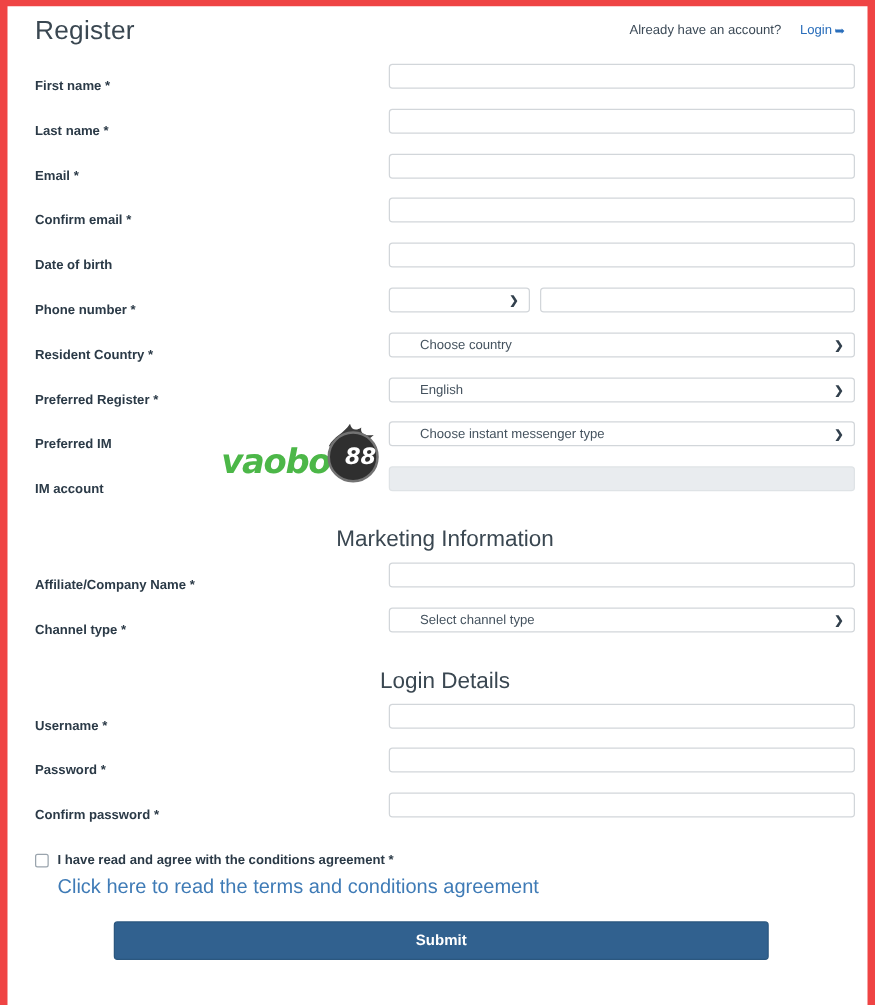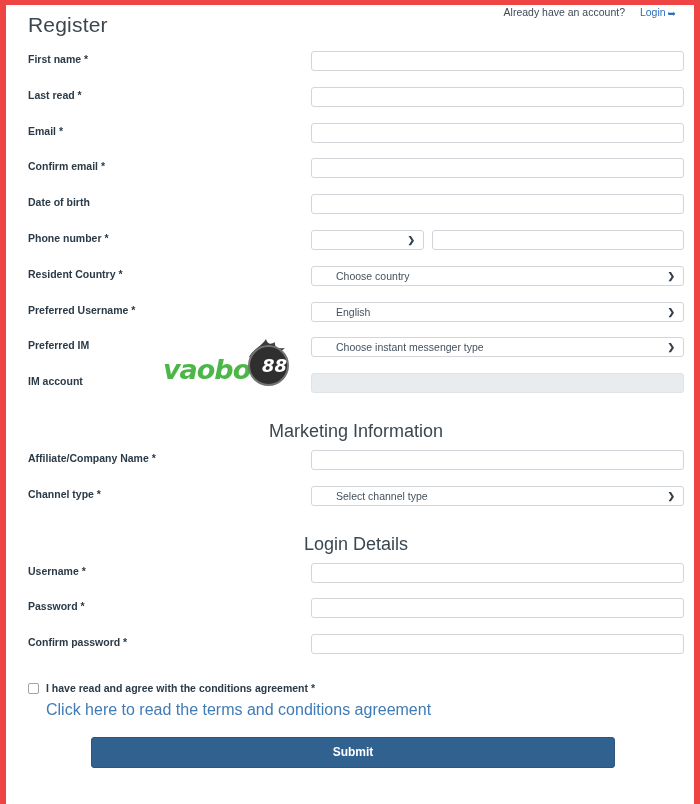--- a/index.html
+++ b/index.html
@@ -44,21 +44,21 @@
     left: 6px;
     top: 8px;
     font-size: 21px;
     font-weight: 400;
     color: #3a4751;
     letter-spacing: .2px;
   }
   .account-hint {
     position: absolute;
     right: 8px;
-    top: 1px;
+    top: 13px;
     font-size: 10.5px;
     color: #3c4a57;
     white-space: nowrap;
     margin-left: 21px;
   }
   .login-link {
     color: #2a6ebb;
     text-decoration: none;
     margin-left: 12px;
     font-size: 10.5px;
@@ -71,21 +71,21 @@
   }
 
   
   .form-row {
     position: relative;
     height: 35.8px;
   }
   .field-label {
     position: absolute;
     left: 6px;
-    top: 4px;
+    top: 14px;
     font-size: 10.5px;
     font-weight: bold;
     color: #2b3a47;
     white-space: nowrap;
   }
   .field-label .req { font-weight: bold; }
 
   .control-area {
     position: absolute;
     left: 289px;
@@ -190,21 +190,21 @@
     color: #ffffff;
     font-family: "Liberation Sans", sans-serif;
     font-size: 12px;
     font-weight: bold;
     cursor: pointer;
   }
 
   
   .watermark {
     position: absolute;
-    left: 157px;
+    left: 171px;
     top: 330px;
     width: 128px;
     height: 52px;
     pointer-events: none;
     user-select: none;
   }
   .wm-text {
     position: absolute;
     left: 0;
     bottom: 4px;
@@ -265,21 +265,21 @@
       <span>First name</span>
       <span class="req">*</span>
     </div>
     <div class="control-area">
       <input class="txt" type="text" value="" style="">
     </div>
   </div>
 
   <div class="form-row">
     <div class="field-label">
-      <span>Last read</span>
+      <span>Last name</span>
       <span class="req">*</span>
     </div>
     <div class="control-area">
       <input class="txt" type="text" value="" style="">
     </div>
   </div>
 
   <div class="form-row">
     <div class="field-label">
       <span>Email</span>
@@ -338,21 +338,21 @@
         <select class="sel">
           <option>Choose country</option>
         </select>
         <span class="chev">❯</span>
       </div>
     </div>
   </div>
 
   <div class="form-row">
     <div class="field-label">
-      <span>Preferred Username</span>
+      <span>Preferred Register</span>
       <span class="req">*</span>
     </div>
     <div class="control-area">
       <div class="sel-wrap">
         <select class="sel">
           <option>English</option>
         </select>
         <span class="chev">❯</span>
       </div>
     </div>

